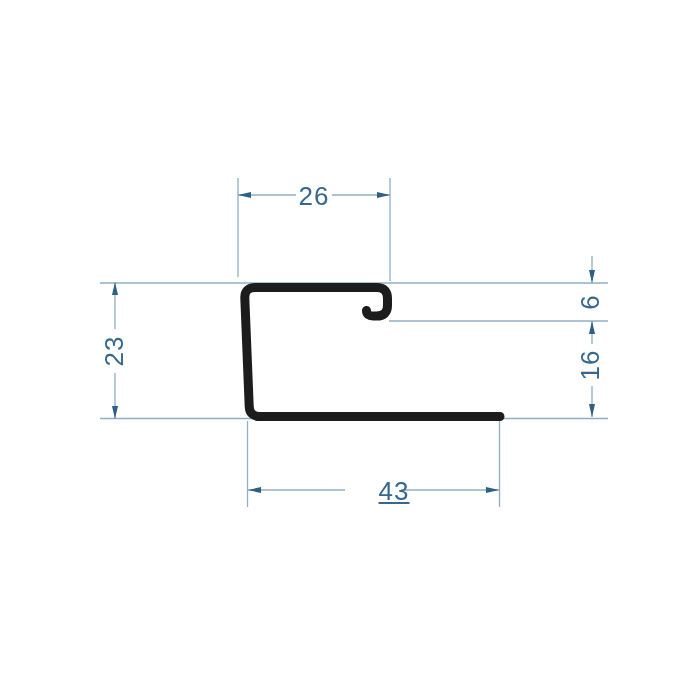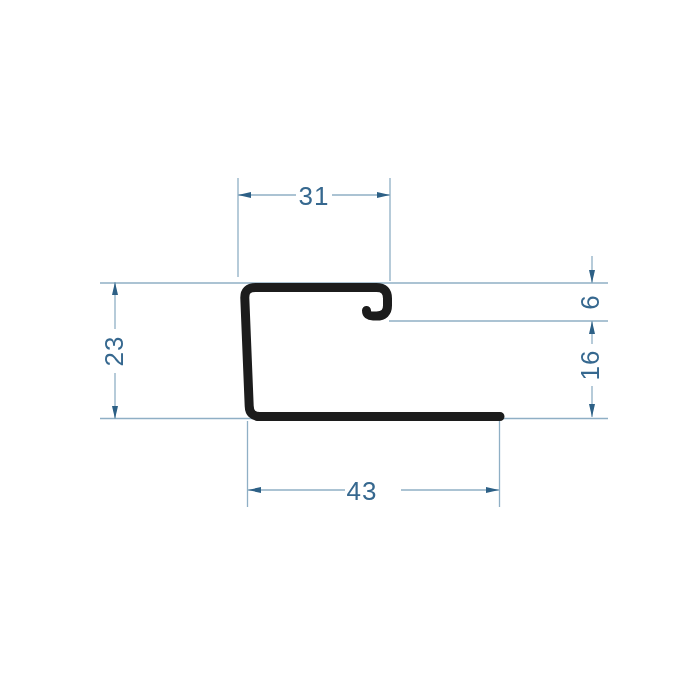--- a/index.html
+++ b/index.html
@@ -51,22 +51,22 @@
       <polygon points="115,282 112,295 118,295" fill="#2d6086"></polygon>
       <polygon points="115,419 112,406 118,406" fill="#2d6086"></polygon>
       <polygon points="592,283 589,270 595,270" fill="#2d6086"></polygon>
       <polygon points="592,321 589,334 595,334" fill="#2d6086"></polygon>
       <polygon points="592,417 589,404 595,404" fill="#2d6086"></polygon>
       <polygon points="248,490 261,487 261,493" fill="#2d6086"></polygon>
       <polygon points="499,490 486,487 486,493" fill="#2d6086"></polygon>
       <path d="M 500 416.5 L 260 416.5 Q 249.5 416.5 249.2 406 L 244.8 298 Q 244.5 287.5 255.5 287.5 L 376.5 287.5 Q 387.5 287.5 387.5 298.5 L 387.5 305.5 Q 387.5 316 376.5 316 L 373 316 Q 366.5 316 366.5 310.5" fill="none" stroke="#1c1c1c" stroke-width="9" stroke-linecap="round" stroke-linejoin="round"></path>
     </svg>
 
-  <div class="dim-label" style="left:314px; top:196px;">31</div>
+  <div class="dim-label" style="left:314px; top:196px;">26</div>
 
   <div class="dim-label rotated" style="left:114px; top:351px;">23</div>
 
   <div class="dim-label rotated" style="left:590px; top:302px;">6</div>
 
   <div class="dim-label rotated" style="left:590px; top:365px;">16</div>
 
-  <div class="dim-label" style="left:362px; top:491px;">43</div>
+  <div class="dim-label" style="left:394px; top:491px;text-decoration:underline;">43</div>
 </div>
 
 </body></html>

